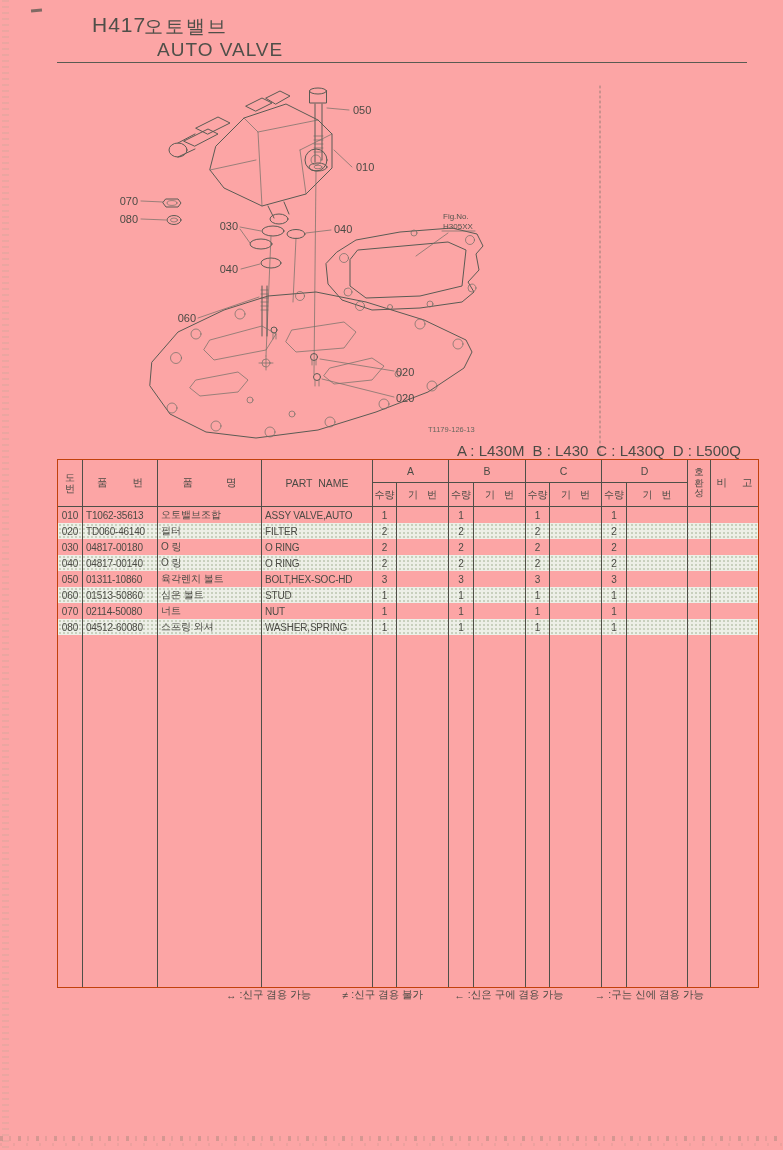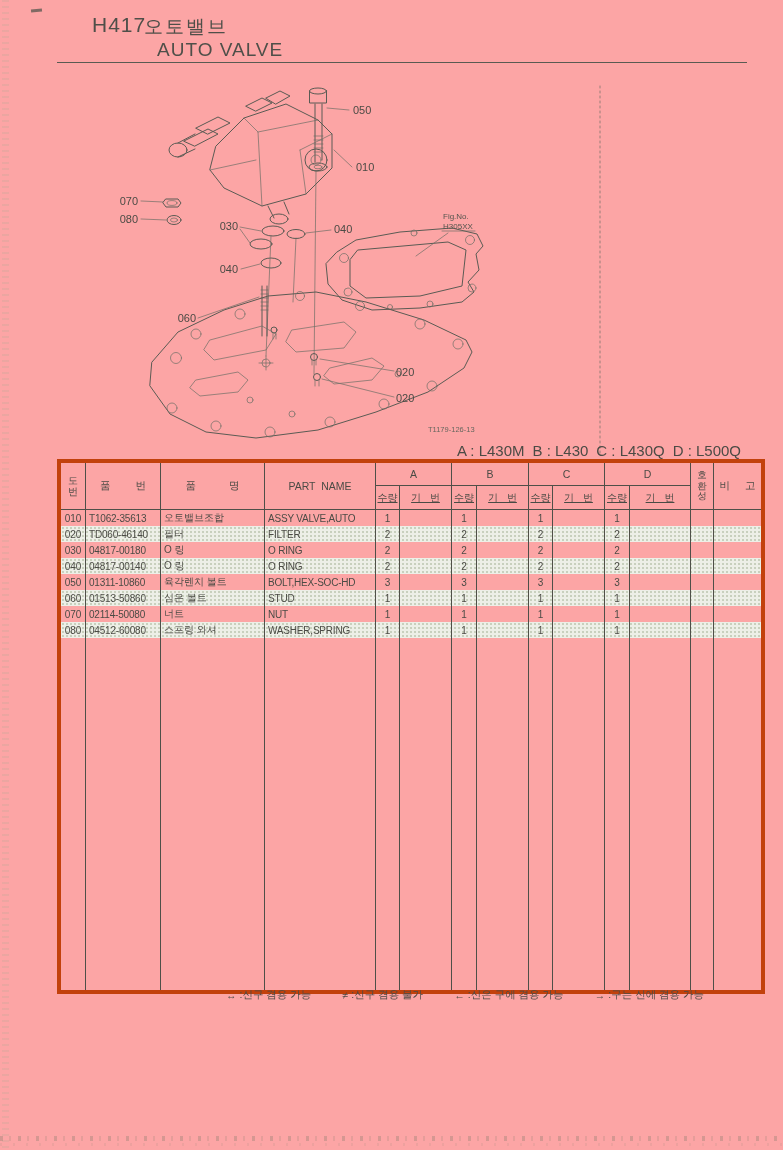--- a/index.html
+++ b/index.html
@@ -21,26 +21,26 @@
   
   .fig{position:absolute;left:0;top:0;}
   .ln{fill:none;stroke:#5b5b54;stroke-width:1;stroke-linejoin:round;stroke-linecap:round;}
   .thin{fill:none;stroke:#6e6e66;stroke-width:.7;stroke-linejoin:round;stroke-linecap:round;}
   .lbl{font:11px "Liberation Sans","DejaVu Sans",sans-serif;fill:#4b4b45;}
   .sm{font:8px "Liberation Sans","DejaVu Sans",sans-serif;fill:#55554e;}
   .tiny{font:7.5px "Liberation Sans","DejaVu Sans",sans-serif;fill:#66665e;}
   
   .models{position:absolute;left:457px;top:442px;width:284px;display:flex;justify-content:space-between;font-size:15px;color:#4b4b45;}
   
-  .ptable{position:absolute;left:57px;top:459px;width:700px;border:4px solid #c2410c;background:transparent;}
+  .ptable{position:absolute;left:57px;top:459px;width:700px;border:1px solid #c2410c;background:transparent;}
   .hdr{display:flex;height:46px;border-bottom:1px solid #4f4f48;font-size:10.5px;}
   .hcell{border-right:1px solid #4f4f48;box-sizing:border-box;display:flex;align-items:center;justify-content:center;}
   .hgrp{box-sizing:border-box;border-right:1px solid #4f4f48;display:flex;flex-direction:column;}
   .hgrp .gl{height:22px;border-bottom:1px solid #4f4f48;display:flex;align-items:center;justify-content:center;}
-  .hgrp .gs{flex:1;display:flex;font-size:10px;text-decoration:underline;}
+  .hgrp .gs{flex:1;display:flex;font-size:10px;}
   .hgrp .gs .q{box-sizing:border-box;border-right:1px solid #4f4f48;display:flex;align-items:center;justify-content:center;}
   .hgrp .gs .s{flex:1;display:flex;align-items:center;justify-content:center;word-spacing:6px;}
   .w-no{width:25px}.w-pn{width:75px;word-spacing:22px}.w-ko{width:104px;word-spacing:30px}
   .w-en{width:111px;word-spacing:3px}.w-A{width:76px}.w-B{width:77px}.w-C{width:76px}.w-D{width:86px}
   .w-x{width:23px}.w-r{flex:1;border-right:none;word-spacing:12px}
   .qa{width:24px}.qb{width:25px}.qc{width:24px}.qd{width:25px}
   .vert{display:block;width:12px;margin:auto;font-size:10px;line-height:1.1;word-break:break-all;text-align:center;}
   .trow{display:flex;height:16px;font-size:10px;align-items:stretch;}
   .trow.filler{height:352px;}
   .trow.shaded{background:radial-gradient(circle,rgba(140,158,122,.38) 1px,transparent 1.3px) 0 0/4px 4px,#edefe7;}

